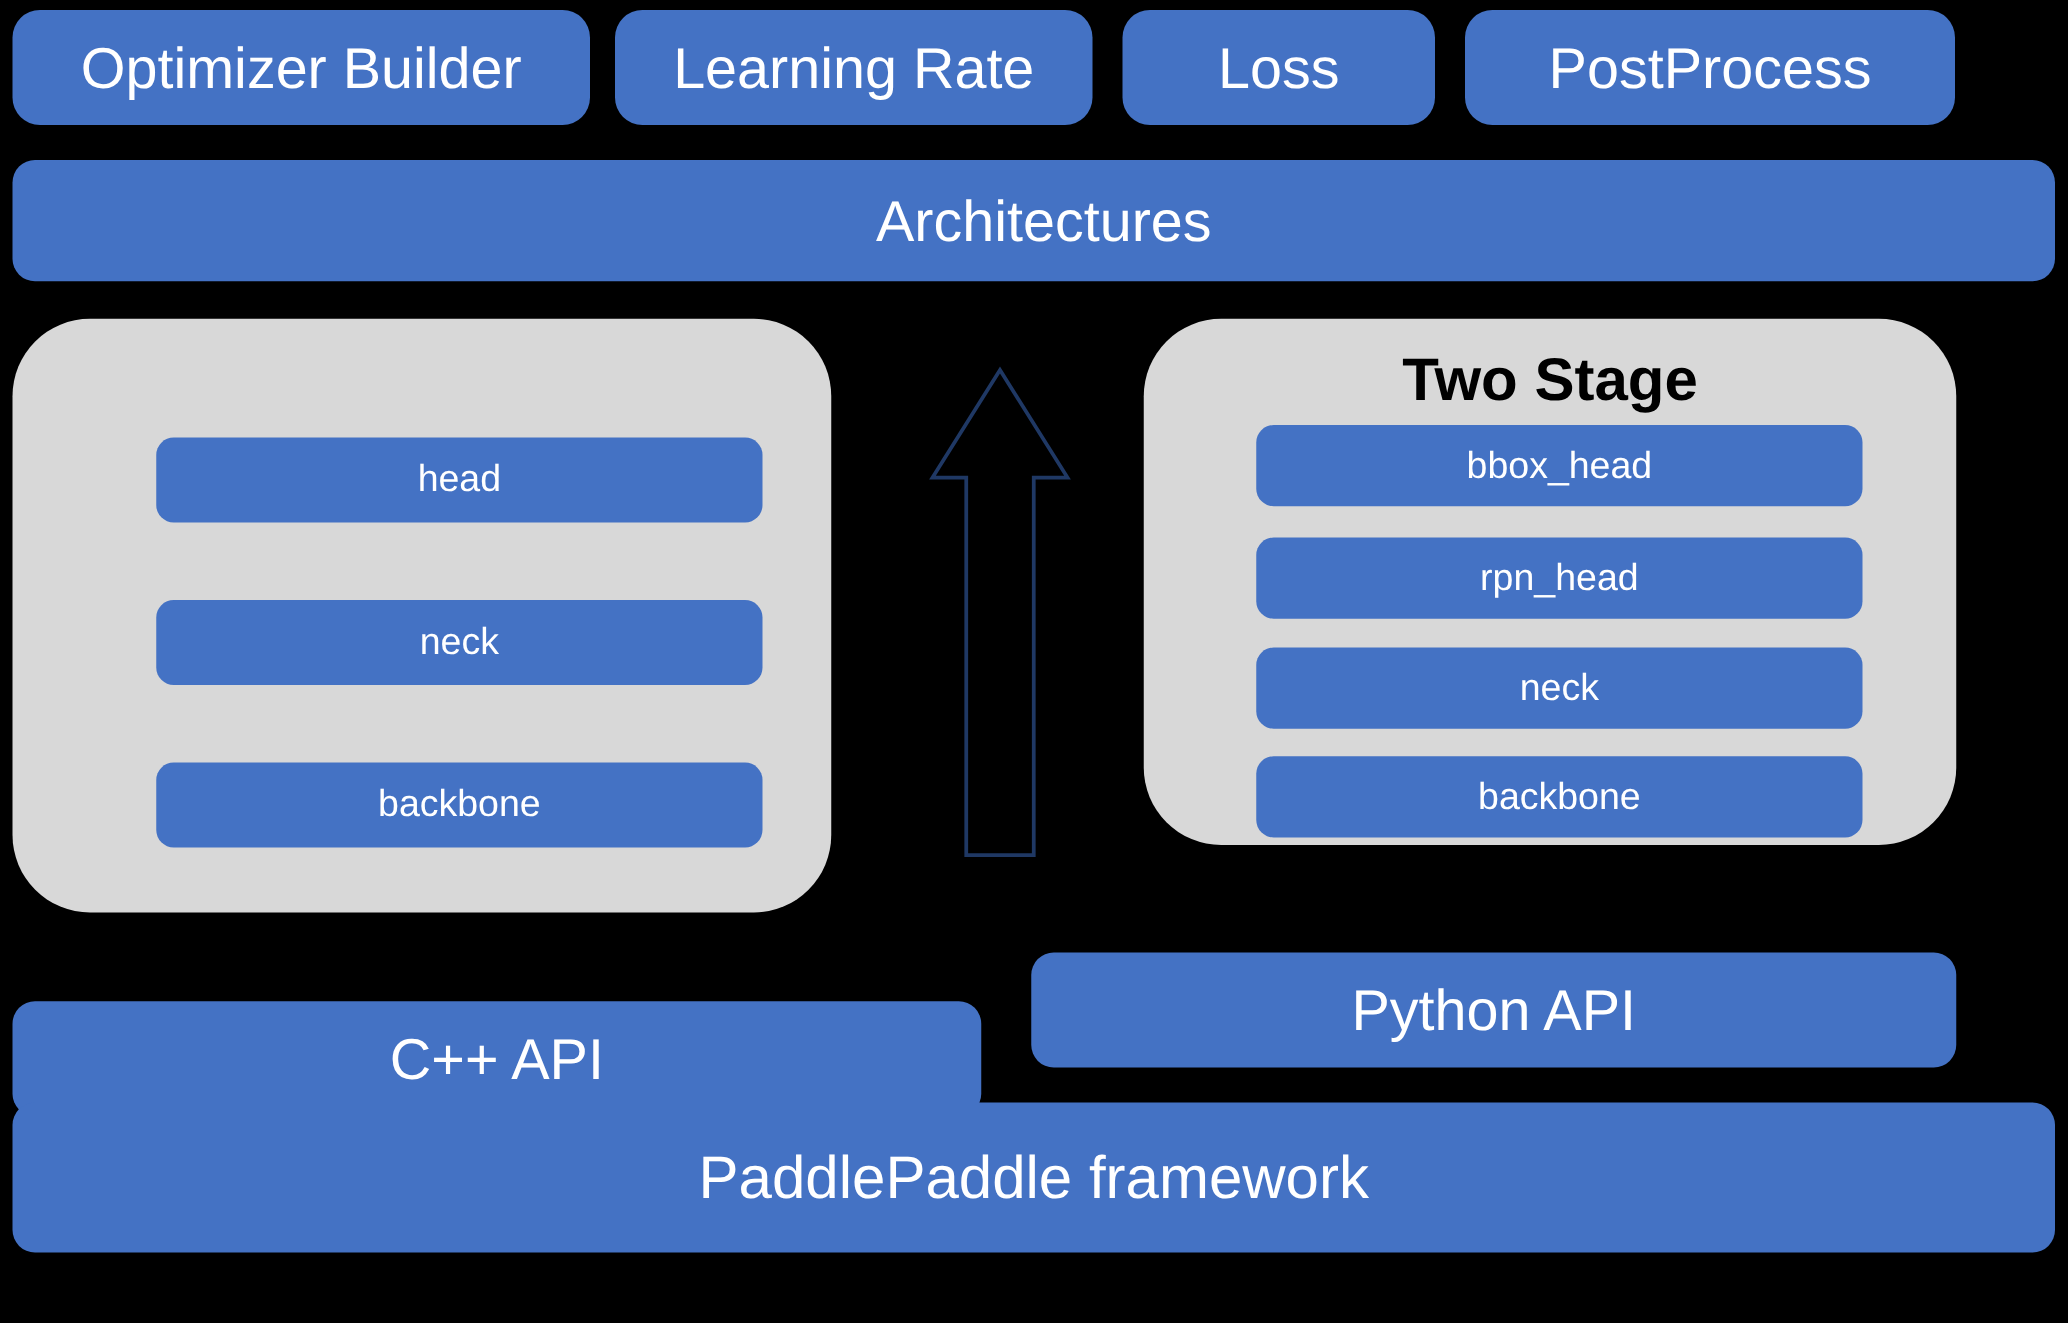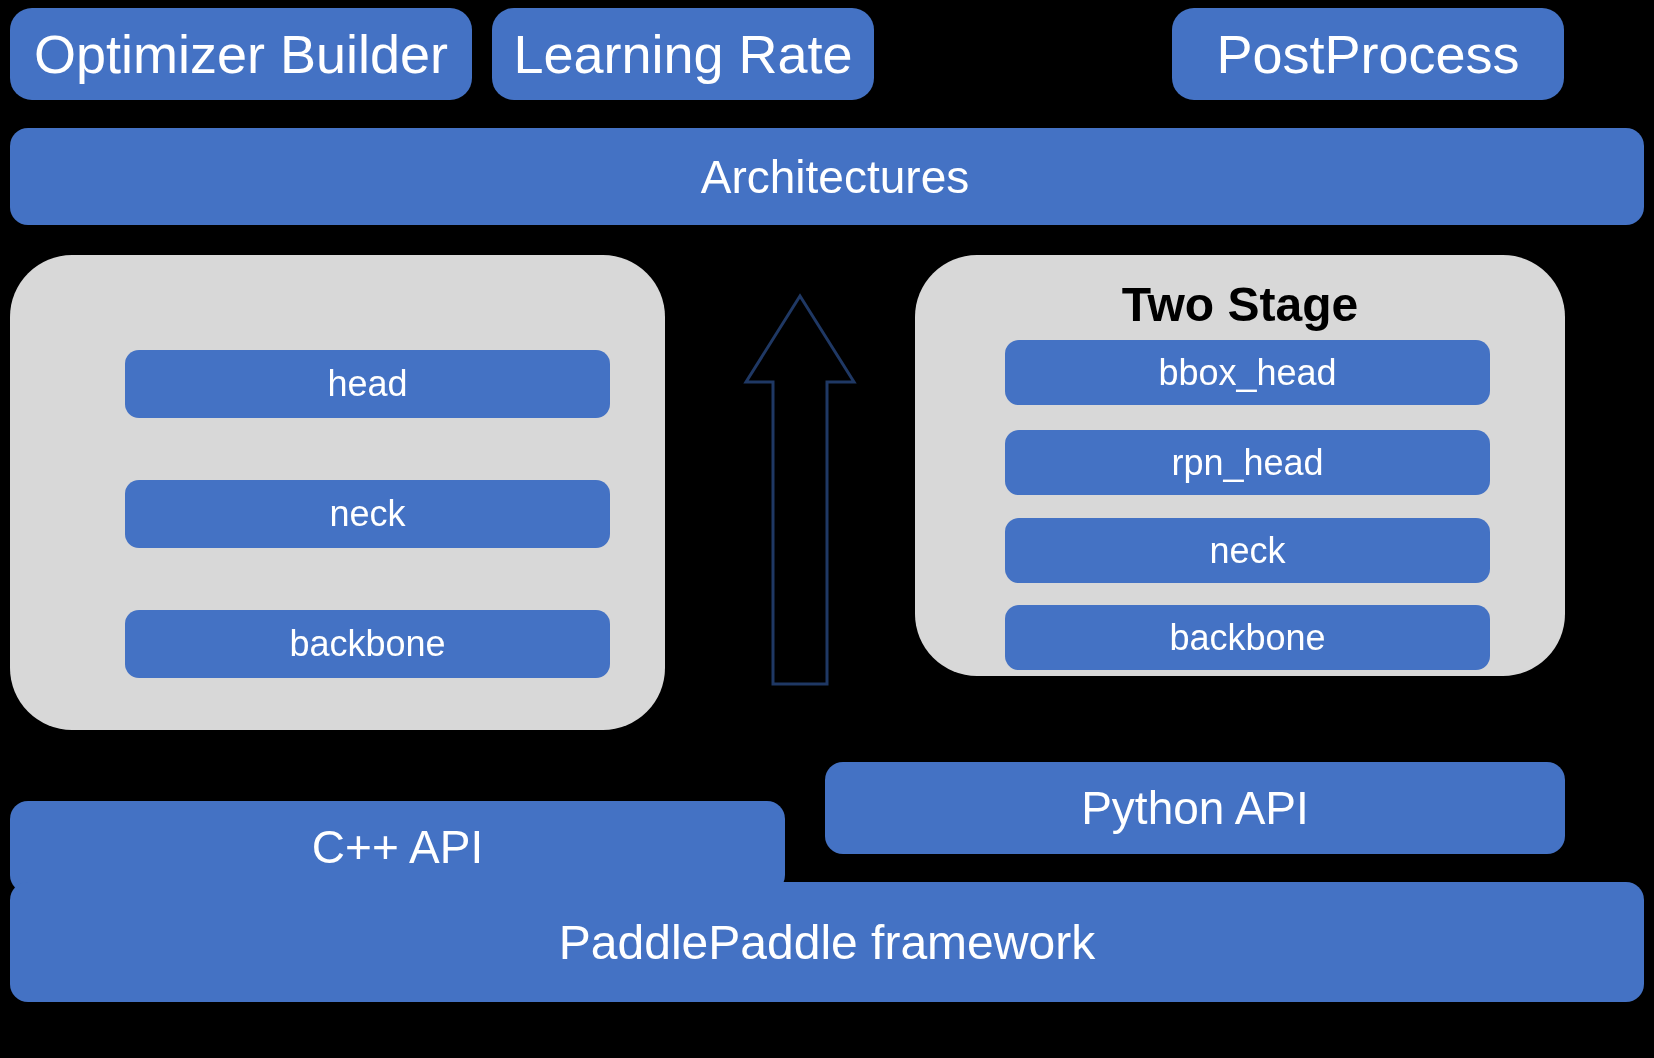--- a/index.html
+++ b/index.html
@@ -24,55 +24,58 @@
   }
   .abs { position: absolute; }
   .blue-box {
     background: var(--blue);
     color: var(--text-light);
     display: flex;
     align-items: center;
     justify-content: center;
     border-radius: 22px;
   }
-  .top-box { font-size: 54px; }
+  .top-box { font-size: 46px; }
   .wide-bar { font-size: 46px; border-radius: 18px; padding-left: 16px; }
   .gray-panel {
     background: var(--gray);
     border-radius: 62px;
   }
   .stage-title {
     color: var(--text-dark);
     font-size: 48px;
     font-weight: bold;
     text-align: center;
     width: 100%;
   }
   .inner-bar {
     background: var(--blue);
     color: var(--text-light);
     display: flex;
     align-items: center;
     justify-content: center;
-    font-size: 36px;
+    font-size: 30px;
     border-radius: 14px;
   }
   .api-bar { font-size: 46px; border-radius: 18px; }
   .framework-bar { font-size: 48px; border-radius: 18px; justify-content: center; }
 </style>
 </head>
 <body>
 
 <div class="canvas">
 
   <div class="abs blue-box top-box" style="left:10px; top:8px; width:462px; height:92px;">
     <span>Optimizer Builder</span>
   </div>
   <div class="abs blue-box top-box" style="left:492px; top:8px; width:382px; height:92px;">
     <span>Learning Rate</span>
+  </div>
+  <div class="abs blue-box top-box" style="left:898px; top:8px; width:250px; height:92px;">
+    <span>Loss</span>
   </div>
   <div class="abs blue-box top-box" style="left:1172px; top:8px; width:392px; height:92px;">
     <span>PostProcess</span>
   </div>
 
   <div class="abs blue-box wide-bar" style="left:10px; top:128px; width:1634px; height:97px;">
     <span>Architectures</span>
   </div>
 
   <div class="abs gray-panel" style="left:10px; top:255px; width:655px; height:475px;">

